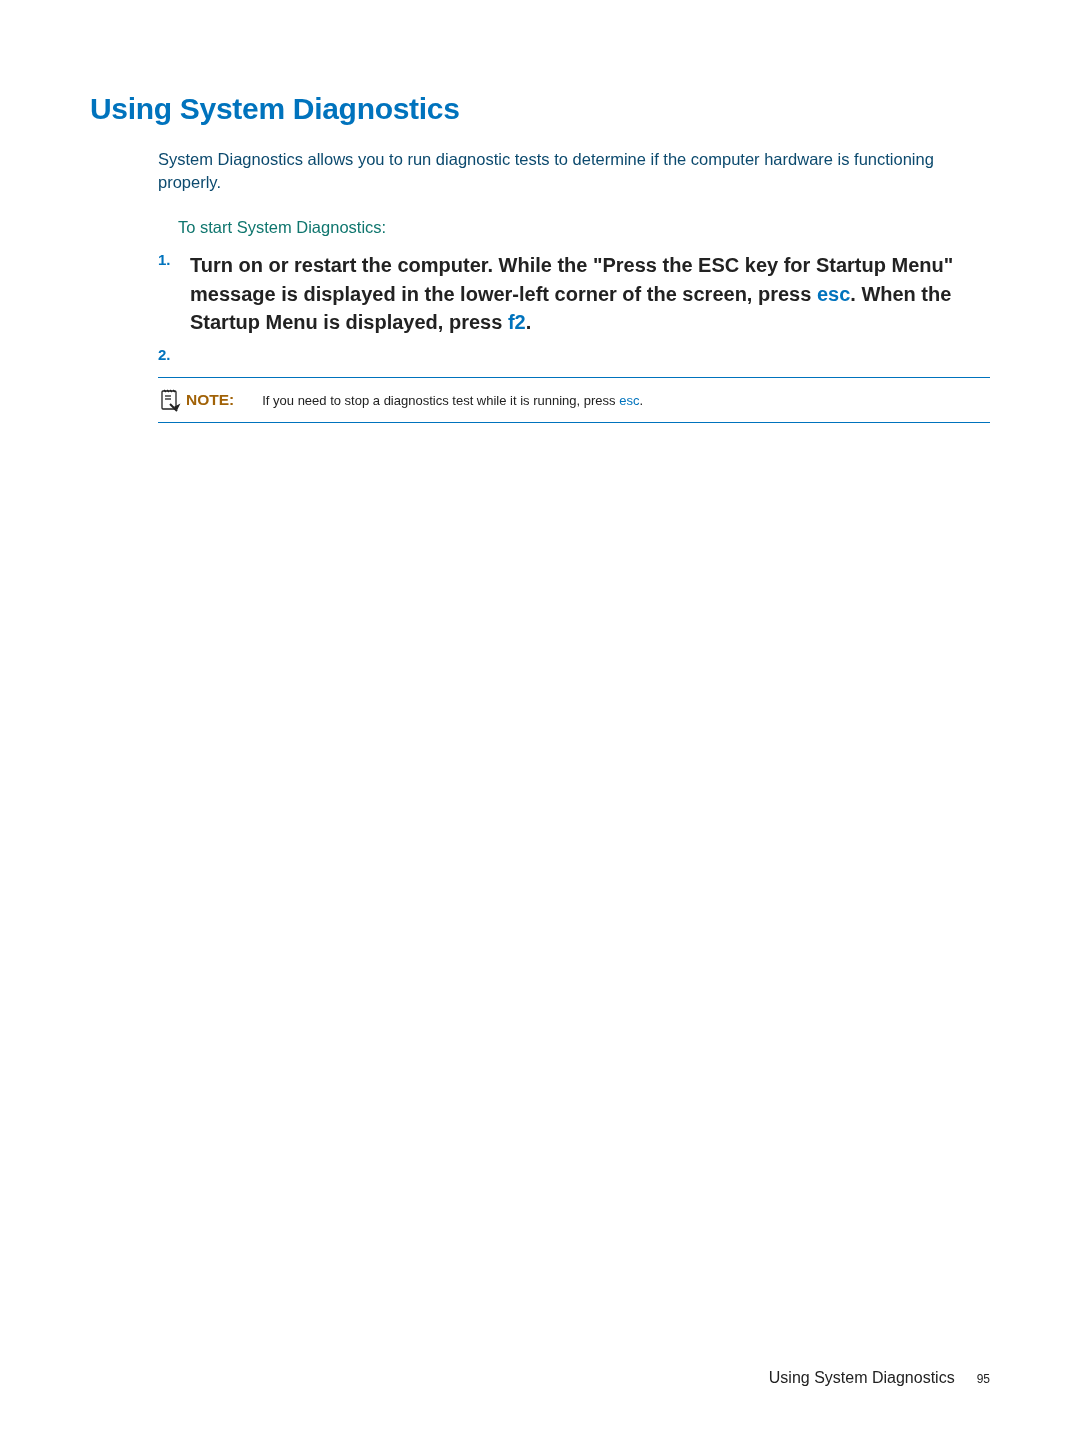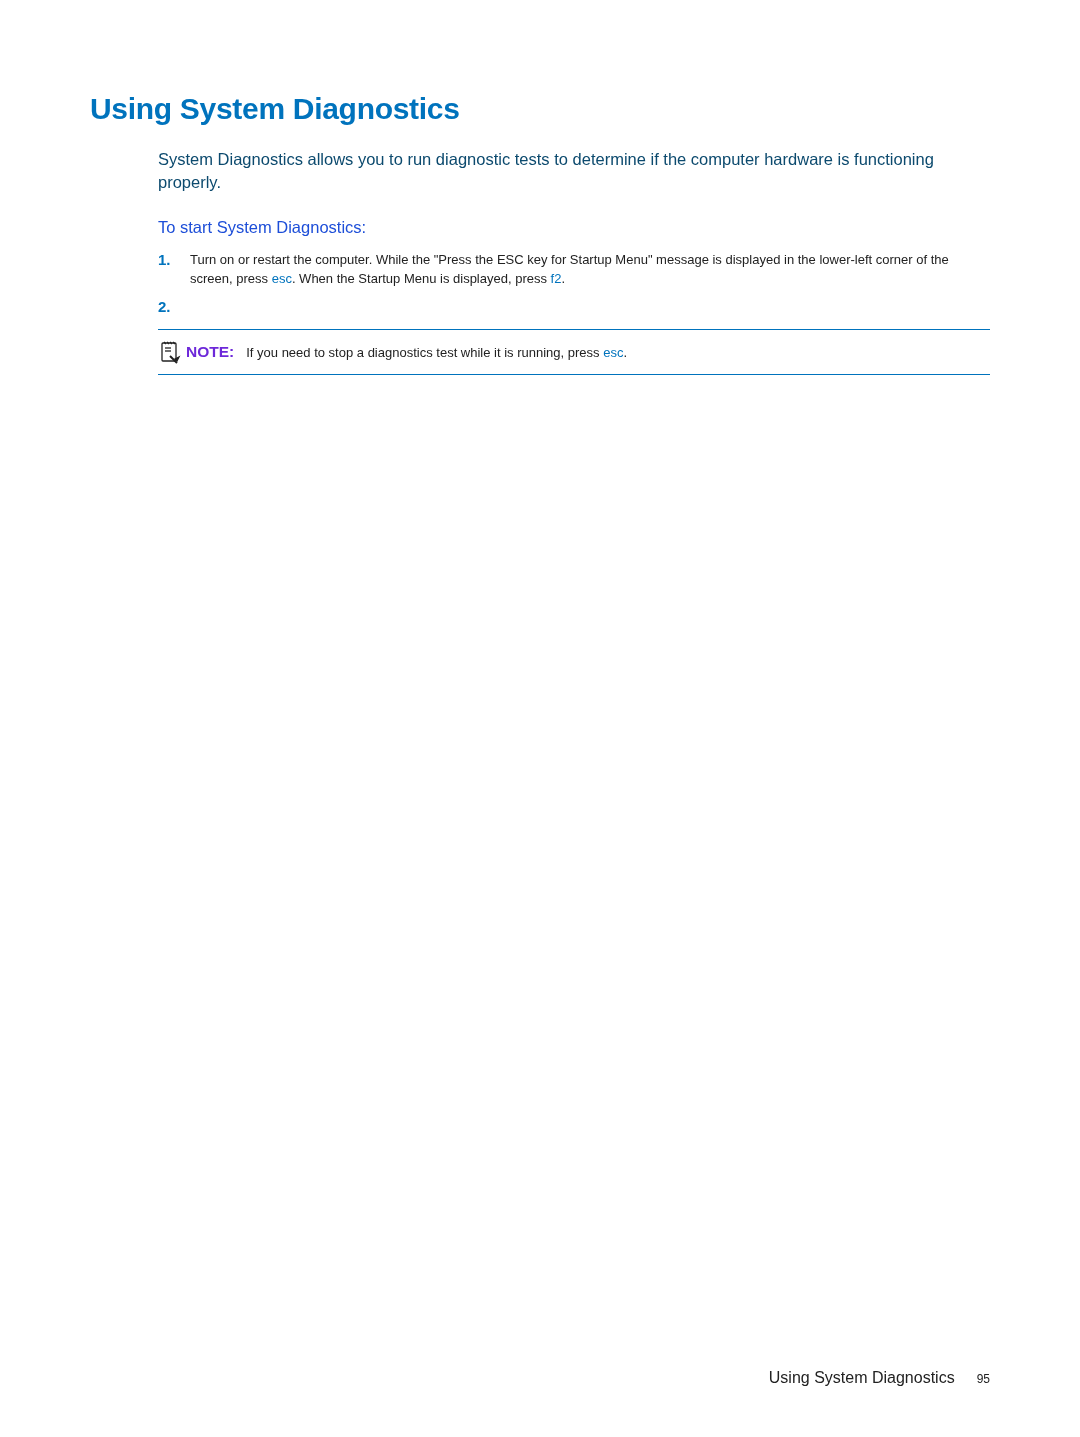--- a/index.html
+++ b/index.html
@@ -28,23 +28,23 @@
     .intro-paragraph {
       font-size: 16.5px;
       color: #0c4a6e;
       line-height: 1.4;
       margin-left: 68px;
       margin-bottom: 22px;
       font-weight: 300;
     }
     .sub-paragraph {
       font-size: 16.5px;
-      color: #1d4ed8;
+      color: #0f766e;
       line-height: 1.4;
-      margin-left: 68px;
+      margin-left: 88px;
       margin-bottom: 12px;
       font-weight: 300;
     }
     .ordered-list {
       list-style: none;
       margin-left: 68px;
       margin-bottom: 14px;
     }
     .list-item {
       display: flex;
@@ -52,47 +52,47 @@
       margin-bottom: 10px;
     }
     .list-number {
       font-weight: bold;
       color: #0073bd;
       font-size: 15px;
       width: 32px;
       flex-shrink: 0;
     }
     .list-text {
-      font-size: 13px;
+      font-size: 20px;
       color: #222;
       line-height: 1.42;
-      font-weight: 400;
+      font-weight: 700;
     }
     .key-highlight {
       color: #0073bd;
     }
     .note-box {
       border-top: 1px solid #0073bd;
       border-bottom: 1px solid #0073bd;
       margin-left: 68px;
       padding: 10px 0;
       display: flex;
       align-items: center;
     }
     .note-icon {
       width: 24px;
       height: 24px;
       margin-right: 4px;
       flex-shrink: 0;
     }
     .note-label {
       font-weight: bold;
-      color: #6d28d9;
+      color: #a16207;
       font-size: 15.5px;
-      margin-right: 12px;
+      margin-right: 28px;
     }
     .note-text {
       font-size: 13px;
       color: #222;
       font-weight: 300;
     }
     .footer {
       position: absolute;
       bottom: 50px;
       right: 90px;

